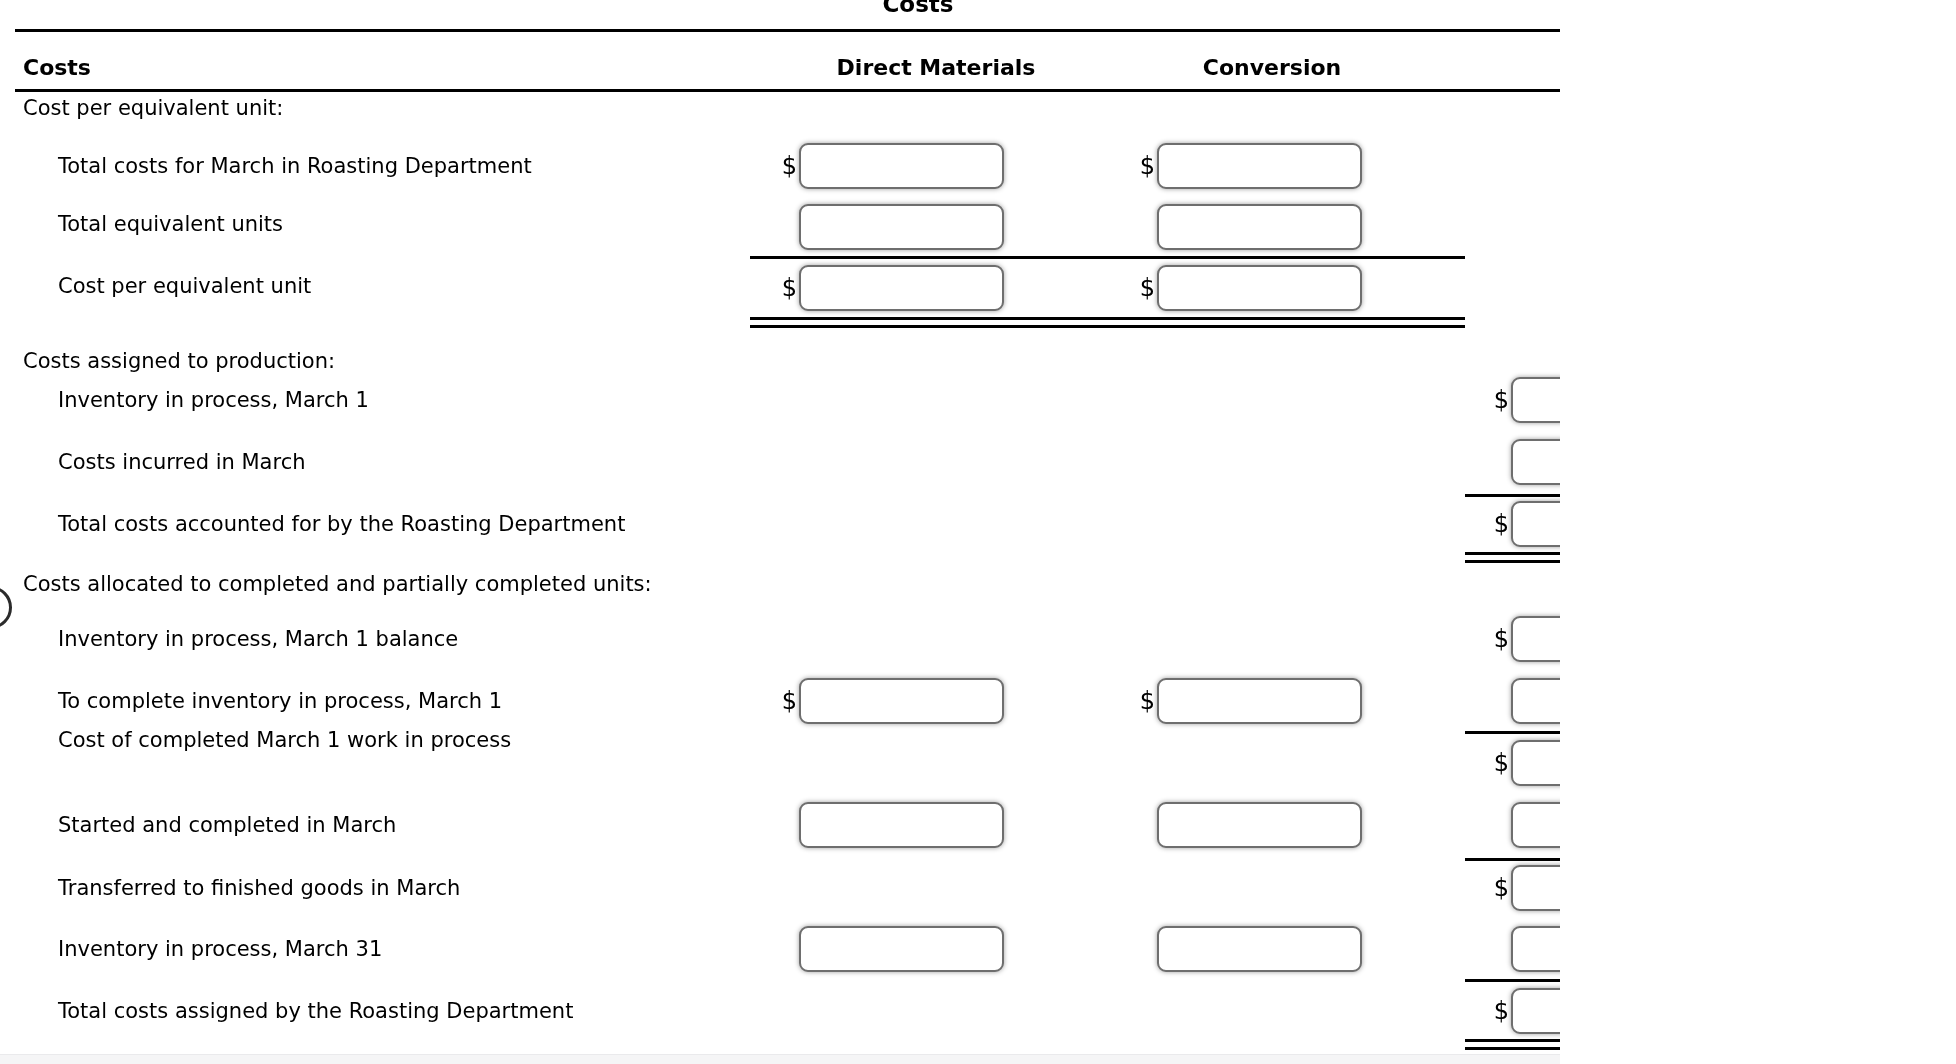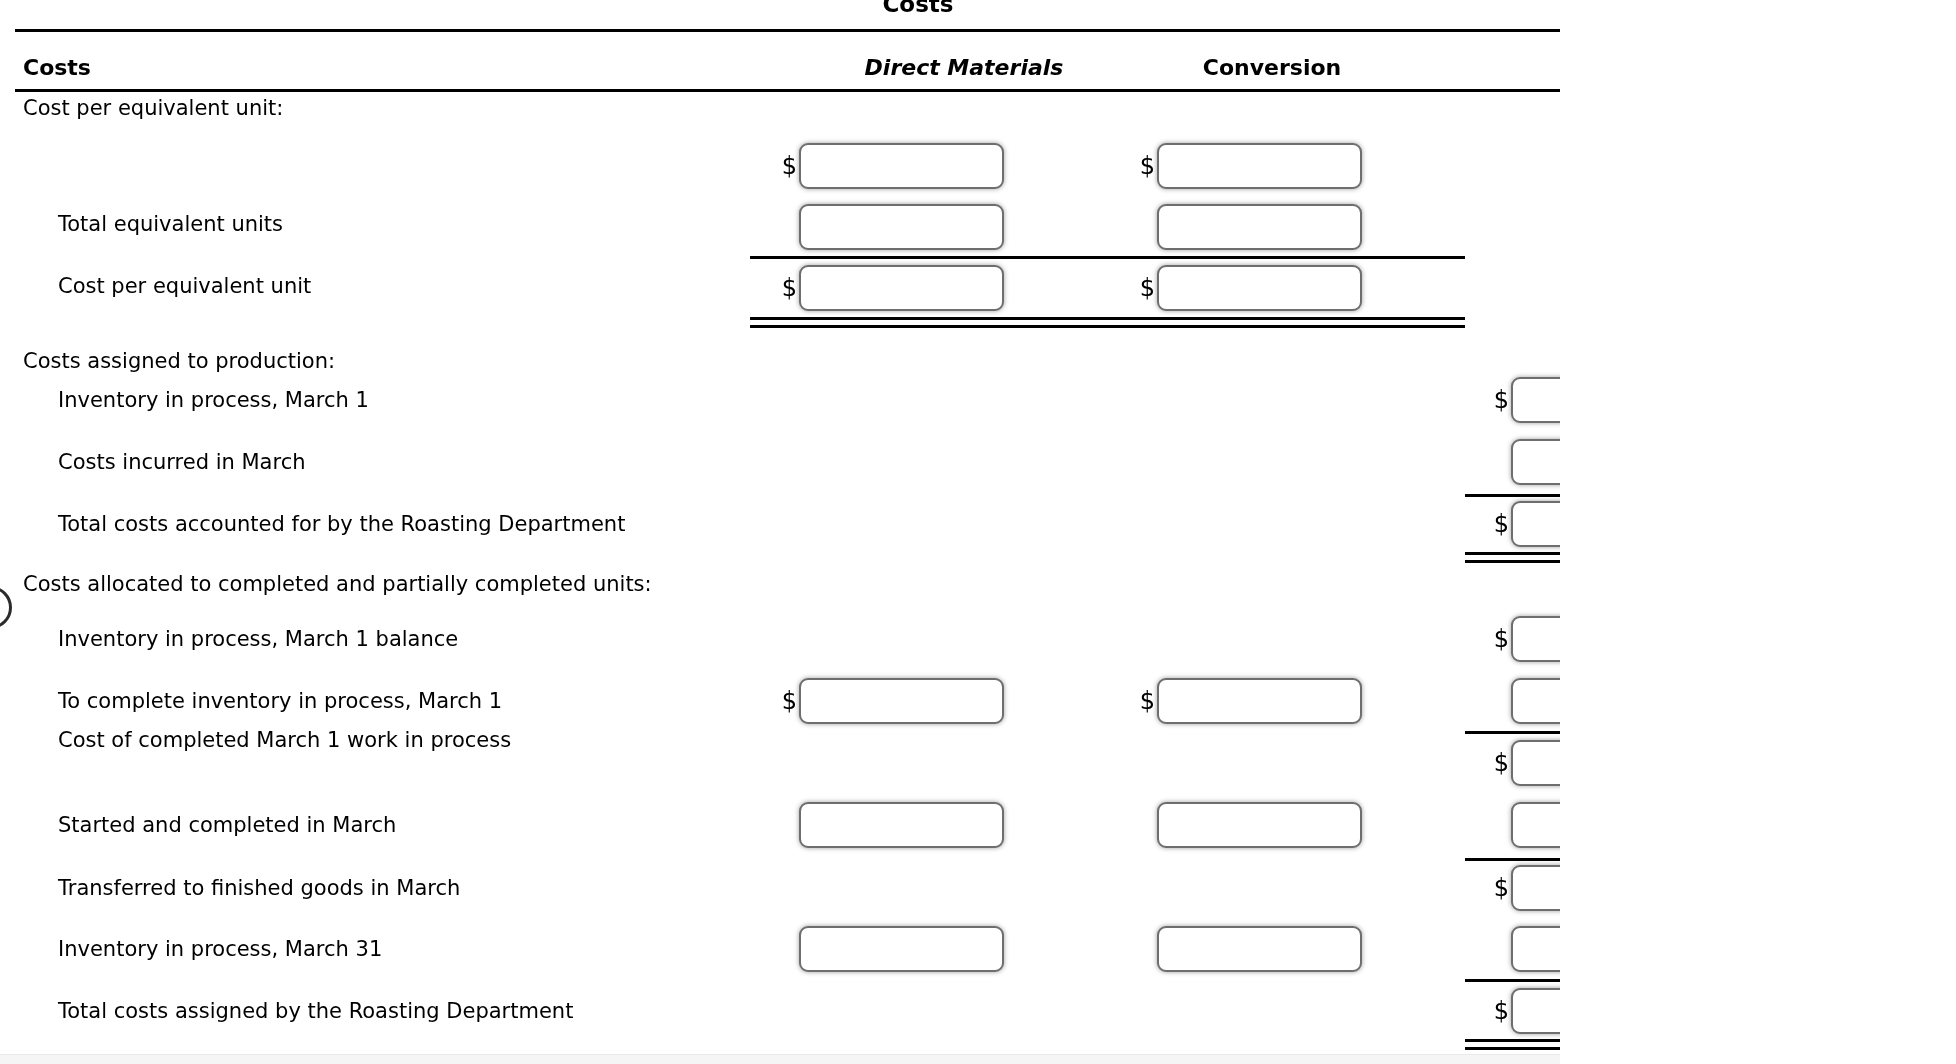--- a/index.html
+++ b/index.html
@@ -58,28 +58,29 @@
 
   <div class="edge-circle"></div>
 
   <div class="bottom-strip"></div>
 
   <div class="title" style="left:918px; top:-9px;">Costs</div>
 
   <div class="rule" style="left:15px; top:29px; width:1803px;"></div>
 
   <div class="hdr" style="left:23px; top:53px;">Costs</div>
-  <div class="hdr ctr" style="left:964px; top:53px;font-style:italic;">Direct Materials</div>
+  <div class="hdr ctr" style="left:936px; top:53px;">Direct Materials</div>
   <div class="hdr ctr" style="left:1272px; top:53px;">Conversion</div>
   <div class="hdr ctr" style="left:1632px; top:53px;">Total</div>
 
   <div class="rule" style="left:15px; top:89px; width:1803px;"></div>
 
   <div class="lbl" style="left:23px; top:94px;">Cost per equivalent unit:</div>
 
+  <div class="lbl" style="left:58px; top:152px;">Total costs for March in Roasting Department</div>
   <div class="grp" style="left:777px; top:143px;">
     <span class="cur">$</span>
     <input class="fld" type="text" value="" style="">
   </div>
   <div class="grp" style="left:1135px; top:143px;">
     <span class="cur">$</span>
     <input class="fld" type="text" value="" style="">
   </div>
 
   <div class="lbl" style="left:58px; top:210px;">Total equivalent units</div>

